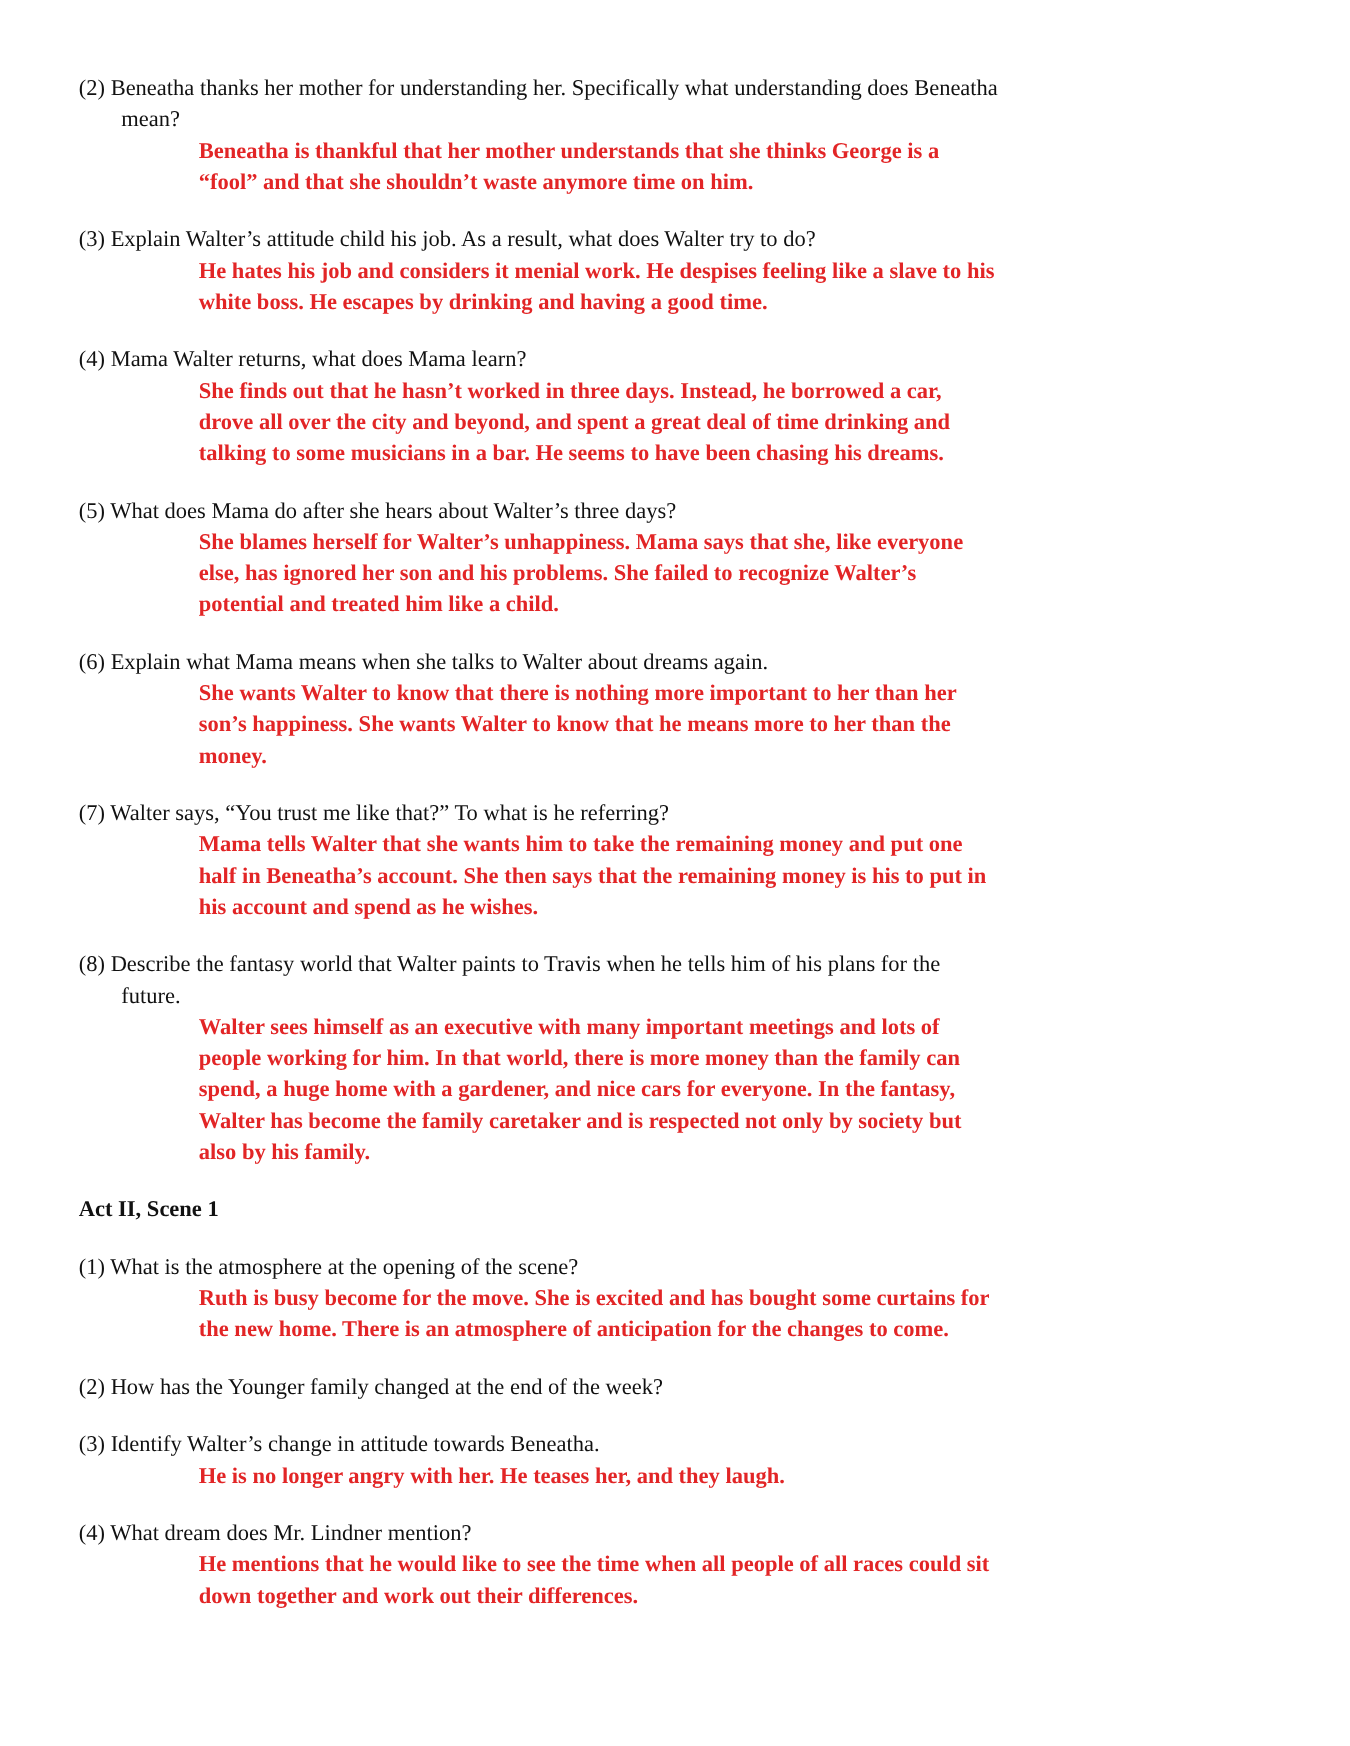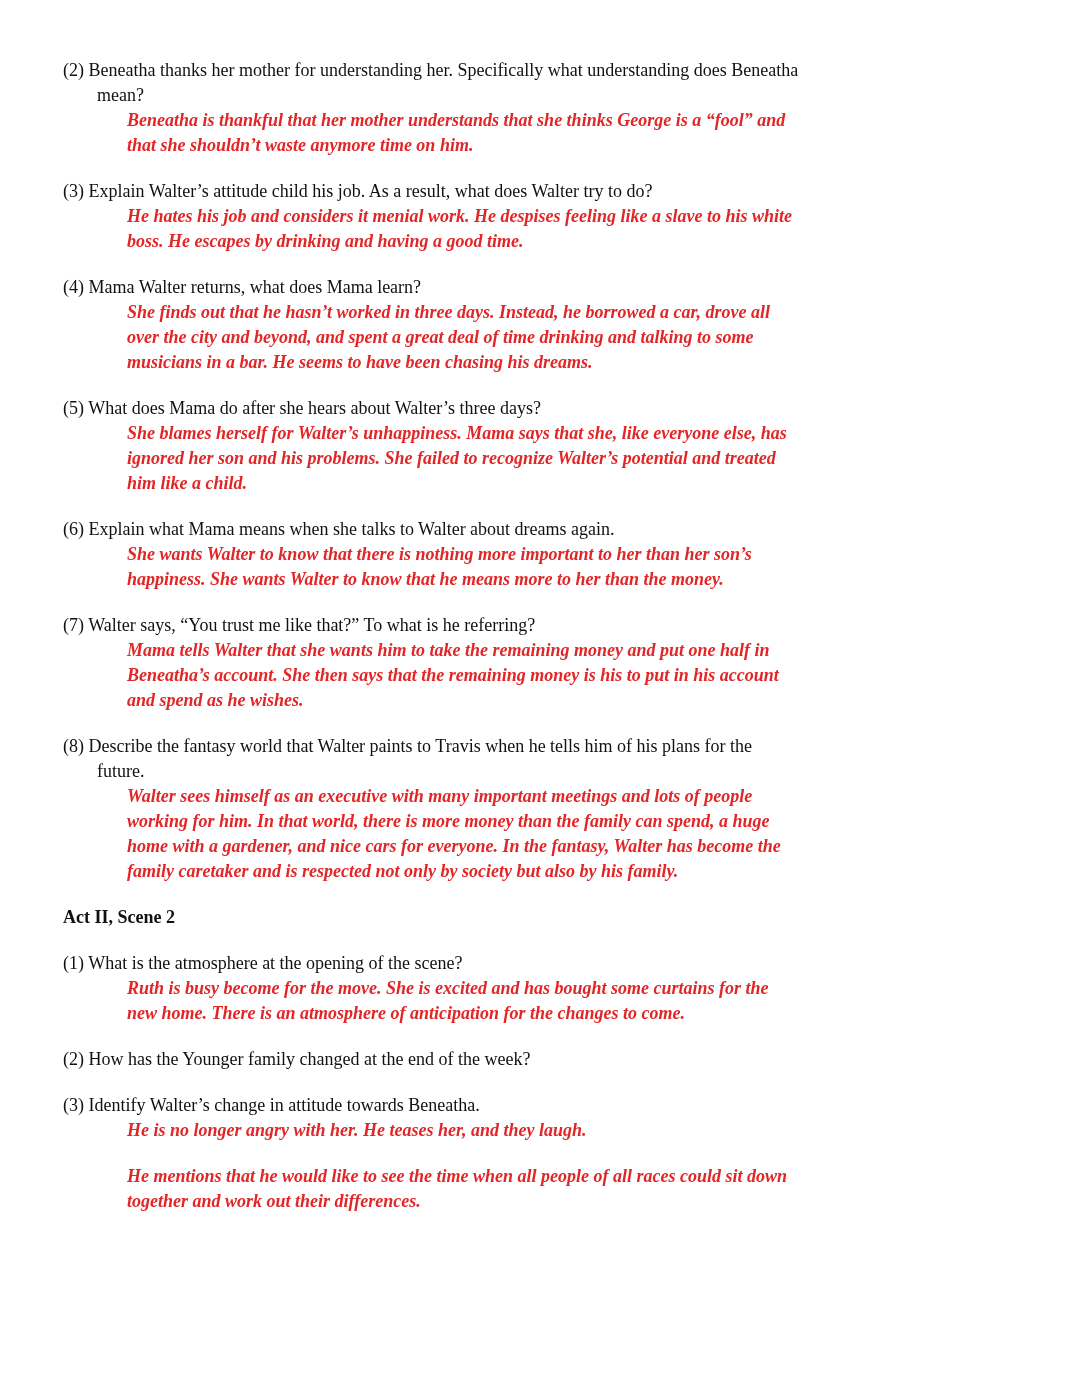--- a/index.html
+++ b/index.html
@@ -21,22 +21,21 @@
   .qa {
     margin: 0 0 21px 0;
   }
   .question {
     margin: 0;
     padding-left: 34px;
     text-indent: -34px;
     color: #111111;
   }
   .answer {
-    margin: 0 0 0 64px;
-    font-style: italic;
+    margin: 0 0 0 96px;
     font-weight: bold;
     color: var(--answer-color, #e22526);
   }
   .heading {
     font-size: 18px;
     line-height: 25px;
     font-weight: bold;
     color: #111111;
     margin: 0 0 21px 0;
   }
@@ -66,28 +65,29 @@
       <p class="answer">She wants Walter to know that there is nothing more important to her than her son’s happiness. She wants Walter to know that he means more to her than the money.</p>
     </div>
     <div class="qa">
       <p class="question"><span>(7)</span> <span>Walter says, “You trust me like that?” To what is he referring?</span></p>
       <p class="answer">Mama tells Walter that she wants him to take the remaining money and put one half in Beneatha’s account. She then says that the remaining money is his to put in his account and spend as he wishes.</p>
     </div>
     <div class="qa">
       <p class="question"><span>(8)</span> <span>Describe the fantasy world that Walter paints to Travis when he tells him of his plans for the future.</span></p>
       <p class="answer">Walter sees himself as an executive with many important meetings and lots of people working for him. In that world, there is more money than the family can spend, a huge home with a gardener, and nice cars for everyone. In the fantasy, Walter has become the family caretaker and is respected not only by society but also by his family.</p>
     </div>
-    <h2 class="heading">Act II, Scene 2</h2>
+    <h2 class="heading">Act II, Scene 1</h2>
     <div class="qa">
       <p class="question"><span>(1)</span> <span>What is the atmosphere at the opening of the scene?</span></p>
       <p class="answer">Ruth is busy become for the move. She is excited and has bought some curtains for the new home. There is an atmosphere of anticipation for the changes to come.</p>
     </div>
     <div class="qa">
       <p class="question"><span>(2)</span> <span>How has the Younger family changed at the end of the week?</span></p>
     </div>
     <div class="qa">
       <p class="question"><span>(3)</span> <span>Identify Walter’s change in attitude towards Beneatha.</span></p>
       <p class="answer">He is no longer angry with her. He teases her, and they laugh.</p>
     </div>
     <div class="qa">
+      <p class="question"><span>(4)</span> <span>What dream does Mr. Lindner mention?</span></p>
       <p class="answer">He mentions that he would like to see the time when all people of all races could sit down together and work out their differences.</p>
     </div>
   </main>
 
 </body></html>

